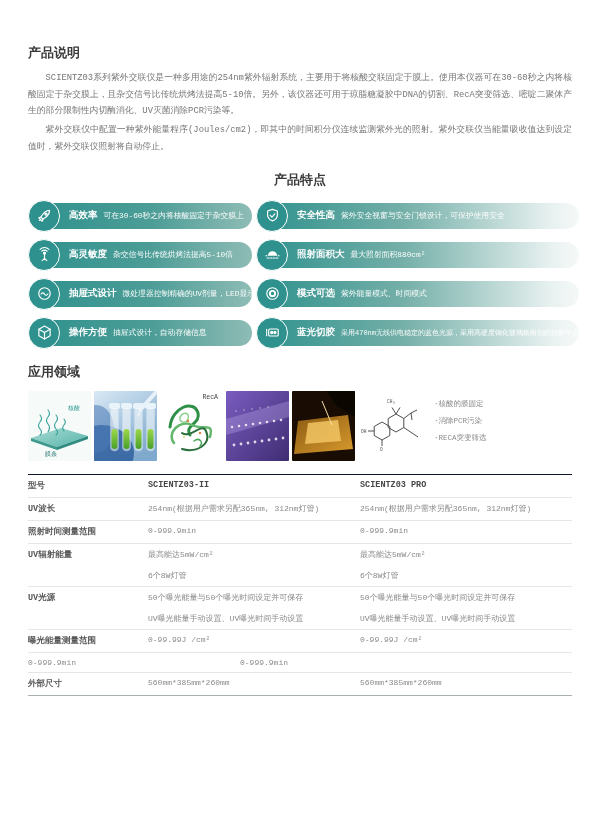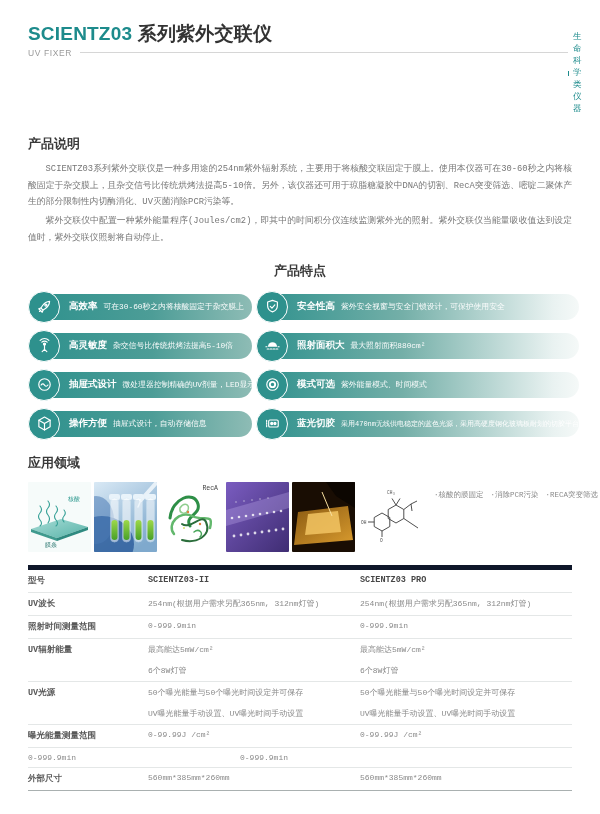--- a/index.html
+++ b/index.html
@@ -34,52 +34,39 @@
   .feat-grid > .pill:nth-child(8) .f-desc{font-size:7px;}
 
   
   .app-row{display:flex;align-items:flex-start;margin-top:10px;}
   .figs{display:flex;gap:3px;}
   .fig{width:63px;height:70px;position:relative;overflow:hidden;flex:none;border-radius:1px;}
   .fig svg{display:block;}
   .fig-label{position:absolute;font-size:6px;color:#2f9a90;white-space:nowrap;}
   .lbl-reca{position:absolute;top:3px;right:5px;font-size:6.5px;color:#444;}
   .app-bullets{display:flex;gap:16px;margin-left:13px;margin-top:8px;}
-  .b-col{display:flex;flex-direction:row;gap:7px;}
+  .b-col{display:flex;flex-direction:column;gap:7px;}
   .bullet{font-size:7.5px;color:#8a8a8a;white-space:nowrap;}
 
   
-  .spec-table{margin-top:6px;border-top:5px solid #0f172a;}
+  .spec-table{margin-top:6px;border-top:1px solid #0f172a;}
   .t-row{display:flex;border-bottom:1px solid #e4e7e7;align-items:flex-start;}
   .t-row:last-child{border-bottom:1.5px solid #a9b0b0;}
   .t-label{width:120px;flex:none;font-weight:bold;color:#585858;font-size:8.5px;padding:5px 0;}
   .t-lines{flex:1;display:flex;flex-direction:column;justify-content:center;}
   .t-line{display:flex;}
   .t-c1{width:212px;flex:none;color:#8a8a8a;font-size:8px;padding:5px 0;}
   .t-c2{flex:1;color:#8a8a8a;font-size:8px;padding:5px 0;display:flex;gap:8px;}
   .t-row.head .t-c1,.t-row.head .t-c2{font-weight:bold;color:#474747;font-size:8.5px;}
 </style>
 </head>
 <body>
 
 <div class="page">
 
-  <div class="hdr-row">
-    <div>
-      <div class="title"><span class="t-en">SCIENTZ03</span><span class="t-cn"> 系列紫外交联仪</span></div>
-      <div class="subrow" style="width:540px;">
-        <span class="sub">UV FIXER</span>
-        <span class="subline"></span>
-      </div>
-    </div>
-    <div class="tag">
-      <span class="tag-sq"></span>
-      <span>生命科学类仪器</span>
-    </div>
-  </div>
 
   <div class="sec" style="margin-top:20px;">
     <div class="sec-h">产品说明</div>
     <p class="para">SCIENTZ03系列紫外交联仪是一种多用途的254nm紫外辐射系统，主要用于将核酸交联固定于膜上。使用本仪器可在30-60秒之内将核酸固定于杂交膜上，且杂交信号比传统烘烤法提高5-10倍。另外，该仪器还可用于琼脂糖凝胶中DNA的切割、RecA突变筛选、嘧啶二聚体产生的部分限制性内切酶消化、UV灭菌消除PCR污染等。</p>
     <p class="para">紫外交联仪中配置一种紫外能量程序(Joules/cm2)，即其中的时间积分仪连续监测紫外光的照射。紫外交联仪当能量吸收值达到设定值时，紫外交联仪照射将自动停止。</p>
   </div>
 
   <div class="sec" style="margin-top:15px;text-align:center;">
     <div class="sec-h">产品特点</div>
     <div class="feat-grid" id="features-grid">

